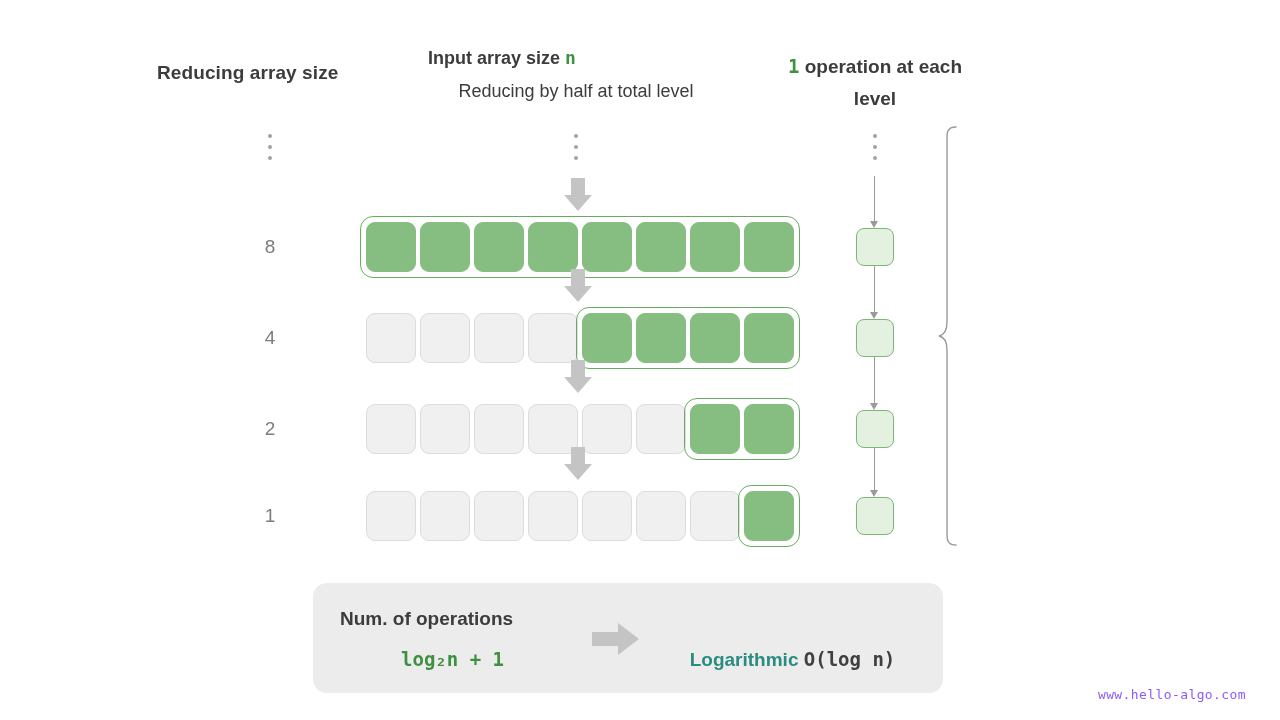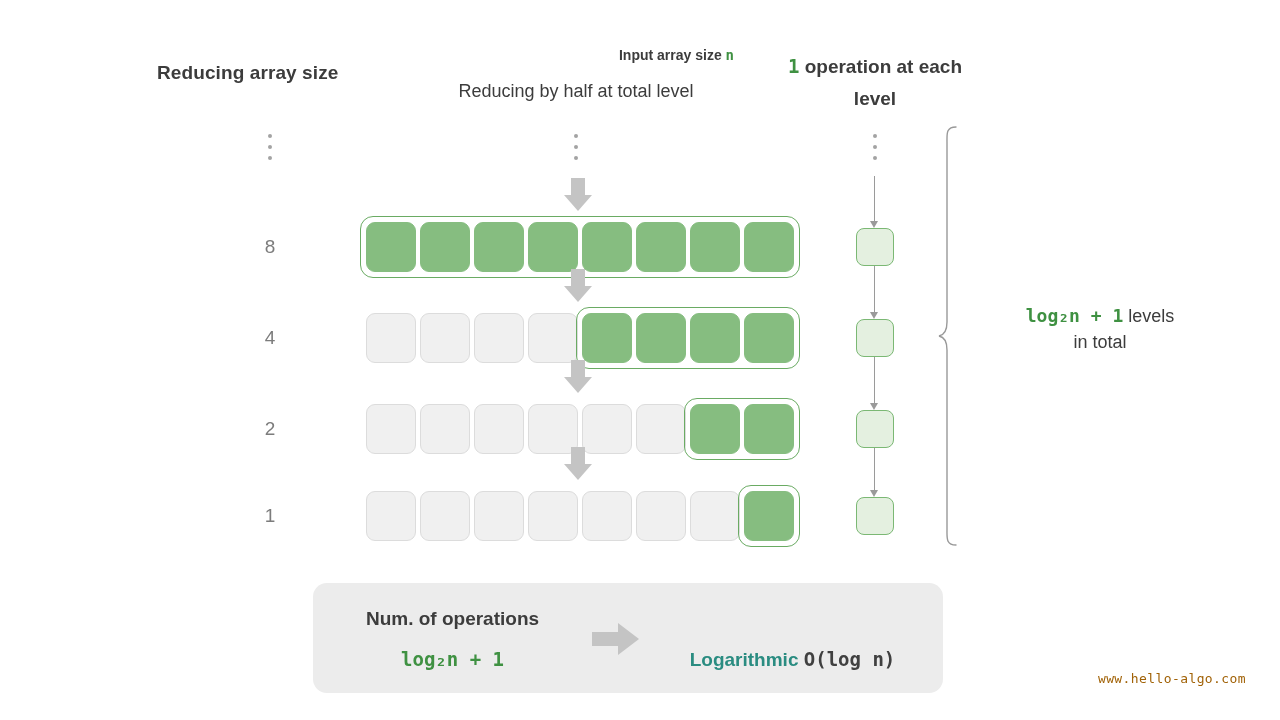--- a/index.html
+++ b/index.html
@@ -27,24 +27,24 @@
     color: #3c3c3c;
     font-weight: bold;
     white-space: nowrap;
   }
   #hdr-left {
     left: 157px; top: 62px;
     font-size: 19px;
     letter-spacing: 0.1px;
   }
   #hdr-mid {
-    left: 418px; top: 47px;
+    left: 428px; top: 47px;
     width: 316px;
-    text-align: right;
-    font-size: 14px;
+    text-align: left;
+    font-size: 18px;
   }
   #hdr-mid-sub {
     position: absolute;
     left: 418px; top: 81px;
     width: 316px;
     text-align: center;
     font-size: 18px;
     font-weight: normal;
     color: #3c3c3c;
     white-space: nowrap;
@@ -161,21 +161,21 @@
     width: 630px;
     height: 110px;
     background: #ececec;
     border-radius: 14px;
   }
   .sum-title {
     position: absolute;
     font-size: 19px;
     font-weight: bold;
     color: #3c3c3c;
-    text-align: center;
+    text-align: left;
     white-space: nowrap;
   }
   .sum-val {
     position: absolute;
     font-size: 19px;
     text-align: center;
     white-space: nowrap;
   }
   #sum-left-title  { left: 340px; top: 608px; width: 225px; }
   #sum-left-val    { left: 340px; top: 648px; width: 225px;
@@ -186,24 +186,24 @@
   #sum-right-val .bigo {
     font-family: "DejaVu Sans Mono", monospace;
     color: #404040;
     font-weight: bold;
   }
   #sum-arrow { position: absolute; left: 592px; top: 622px; }
 
   
   #watermark {
     position: absolute;
-    right: 34px; bottom: 34px;
+    right: 34px; bottom: 18px;
     font-family: "DejaVu Sans Mono", monospace;
     font-size: 13px;
-    color: #a16207;
+    color: #8b5cf6;
     letter-spacing: 0.4px;
   }
 </style>
 </head>
 <body>
 
 <div class="stage">
 
   <div class="hdr" id="hdr-left">Reducing array size</div>
 
@@ -299,24 +299,20 @@
       <div class="thinline" style="left: 874px; top: 448px; height: 43px;"></div>
       <div class="thinhead" style="left: 870px; top: 490px;"></div>
     </div>
 
   <div id="brace">
     <svg width="26" height="420" viewBox="0 0 26 420" fill="none">
       <path d="M18 1 C8 1 9 8 9 16 L9 196 C9 205 6 209 1 210 C6 211 9 215 9 224 L9 404 C9 412 8 419 18 419" stroke="#999999" stroke-width="1.4" fill="none" stroke-linecap="round"></path>
     </svg>
   </div>
 
-  <div id="note">
-    <span class="nm">log₂n + 1</span><span> levels</span><br>
-    <span>in total</span>
-  </div>
 
   <div id="summary"></div>
 
   <div class="sum-title" id="sum-left-title">Num. of operations</div>
   <div class="sum-val" id="sum-left-val">log₂n + 1</div>
 
   <div id="sum-arrow">
     <svg width="48" height="34" viewBox="0 0 48 34">
       <path d="M0 10 L26 10 L26 1 L47 17 L26 33 L26 24 L0 24 Z" fill="#c4c4c4"></path>
     </svg>

